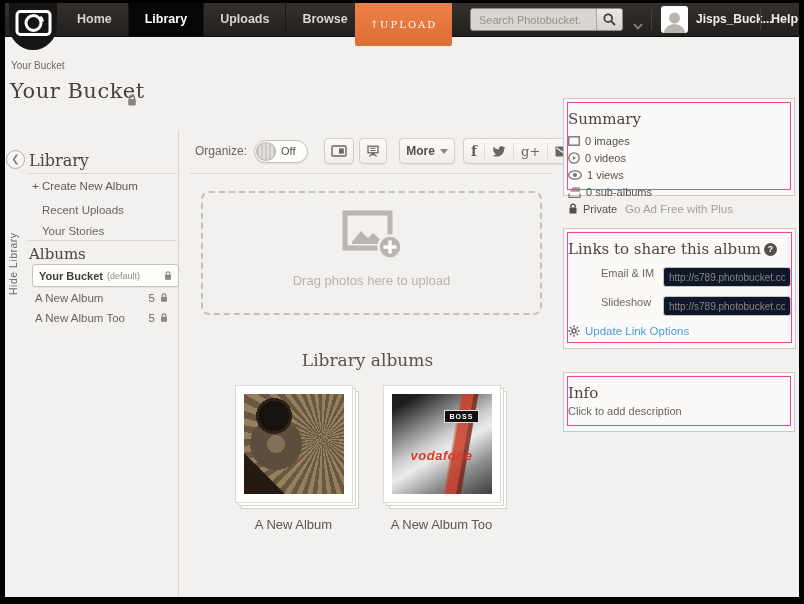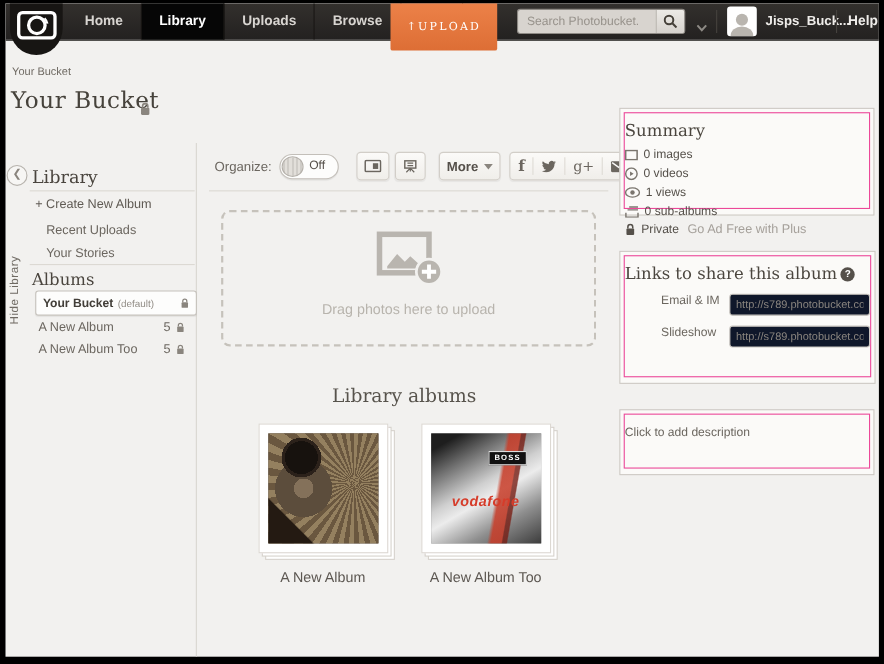--- a/index.html
+++ b/index.html
@@ -324,23 +324,31 @@
     <div class="panel-inner">
       <div class="panel-heading"><span>Links to share this album</span><span class="help-badge">?</span></div>
       <div class="share-row">
         <span class="share-label">Email &amp; IM</span>
         <input class="share-input" value="http://s789.photobucket.co" style="">
       </div>
       <div class="share-row">
         <span class="share-label">Slideshow</span>
         <input class="share-input" value="http://s789.photobucket.co" style="">
       </div>
+      <div class="update-link">
+        <svg width="12" height="12" viewBox="0 0 12 12">
+              <circle cx="6" cy="6" r="2" fill="none" stroke="#6b665f" stroke-width="1.5"></circle>
+              <path d="M6 0.3 v2 M6 9.7 v2 M0.3 6 h2 M9.7 6 h2 M2 2 l1.4 1.4 M8.6 8.6 L10 10 M10 2 L8.6 3.4 M3.4 8.6 L2 10" stroke="#6b665f" stroke-width="1.4"></path>
+            </svg>
+        <span>Update Link Options</span>
+      </div>
     </div>
   </div>
 
   <div class="panel info-panel">
     <div class="panel-inner">
+      <div class="panel-heading">Info</div>
       <div class="info-desc">Click to add description</div>
     </div>
   </div>
 
 </div>
 </div>
 
 </body></html>

